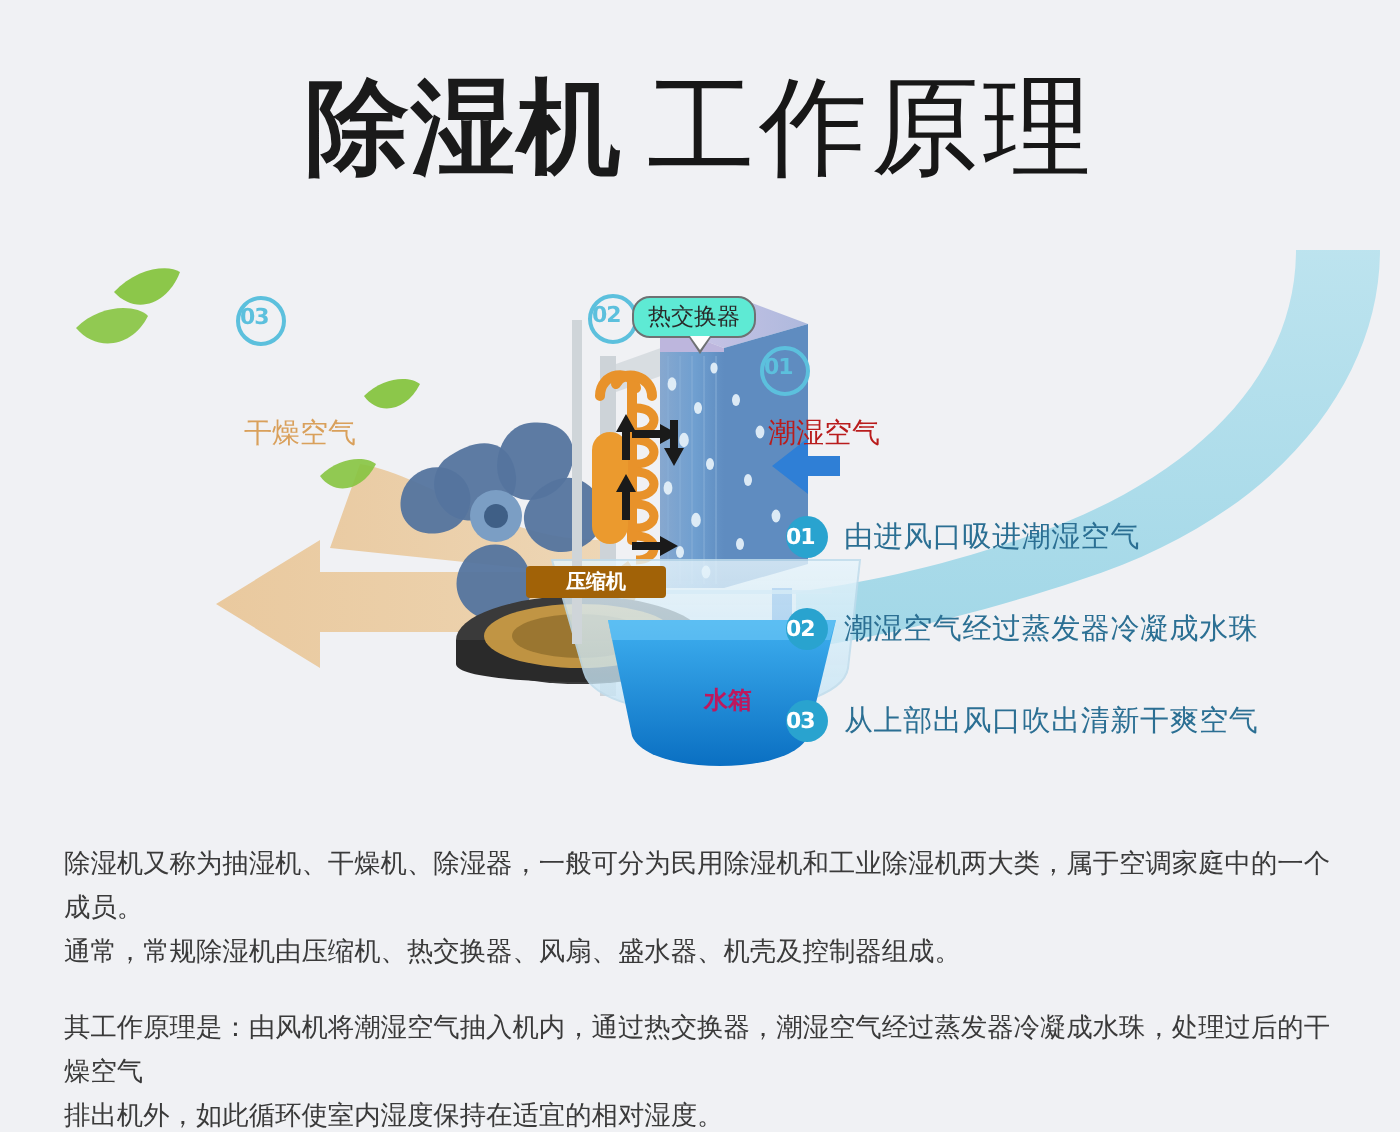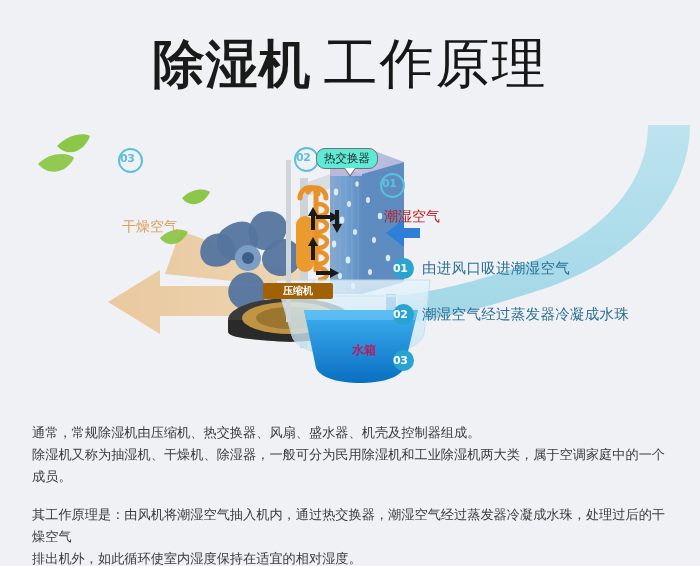--- a/index.html
+++ b/index.html
@@ -80,21 +80,21 @@
     color: #5cc0dd;
     line-height: 17px;
   }
 
   
   .diag-label {
     position: absolute;
     white-space: nowrap;
     font-size: 13px;
   }
-  .lbl-dry   { left: 122px; top: 88px;  color: #d9a05b; font-size: 14px; margin-top: 10px; }
+  .lbl-dry   { left: 122px; top: 88px;  color: #d9a05b; font-size: 14px; }
   .lbl-humid { left: 384px; top: 88px;  color: #b91c1c; font-size: 14px; }
   .lbl-compressor {
     left: 263px; top: 163px;
     color: #ffffff; font-size: 10px; font-weight: 700;
     background: #a16207; padding: 1px 20px; border-radius: 2px;
   }
   .lbl-tank {
     left: 308px; top: 222px;
     color: #be185d; font-size: 12px; font-weight: 700; margin-left: 44px;
   }
@@ -331,24 +331,25 @@
     <div class="step">
       <span class="badge">01</span>
       <span class="step-text">由进风口吸进潮湿空气</span>
     </div>
     <div class="step">
       <span class="badge">02</span>
       <span class="step-text">潮湿空气经过蒸发器冷凝成水珠</span>
     </div>
     <div class="step">
       <span class="badge">03</span>
+      <span class="step-text">从上部出风口吹出清新干爽空气</span>
     </div>
   </div>
 
   <div class="copy">
+    <p>除湿机又称为抽湿机、干燥机、除湿器，一般可分为民用除湿机和工业除湿机两大类，属于空调家庭中的一个成员。</p>
     <p>通常，常规除湿机由压缩机、热交换器、风扇、盛水器、机壳及控制器组成。</p>
-    <p>除湿机又称为抽湿机、干燥机、除湿器，一般可分为民用除湿机和工业除湿机两大类，属于空调家庭中的一个成员。</p>
     <div class="para-gap"></div>
     <p>其工作原理是：由风机将潮湿空气抽入机内，通过热交换器，潮湿空气经过蒸发器冷凝成水珠，处理过后的干燥空气</p>
     <p>排出机外，如此循环使室内湿度保持在适宜的相对湿度。</p>
   </div>
 
 </div>
 
 </body></html>

